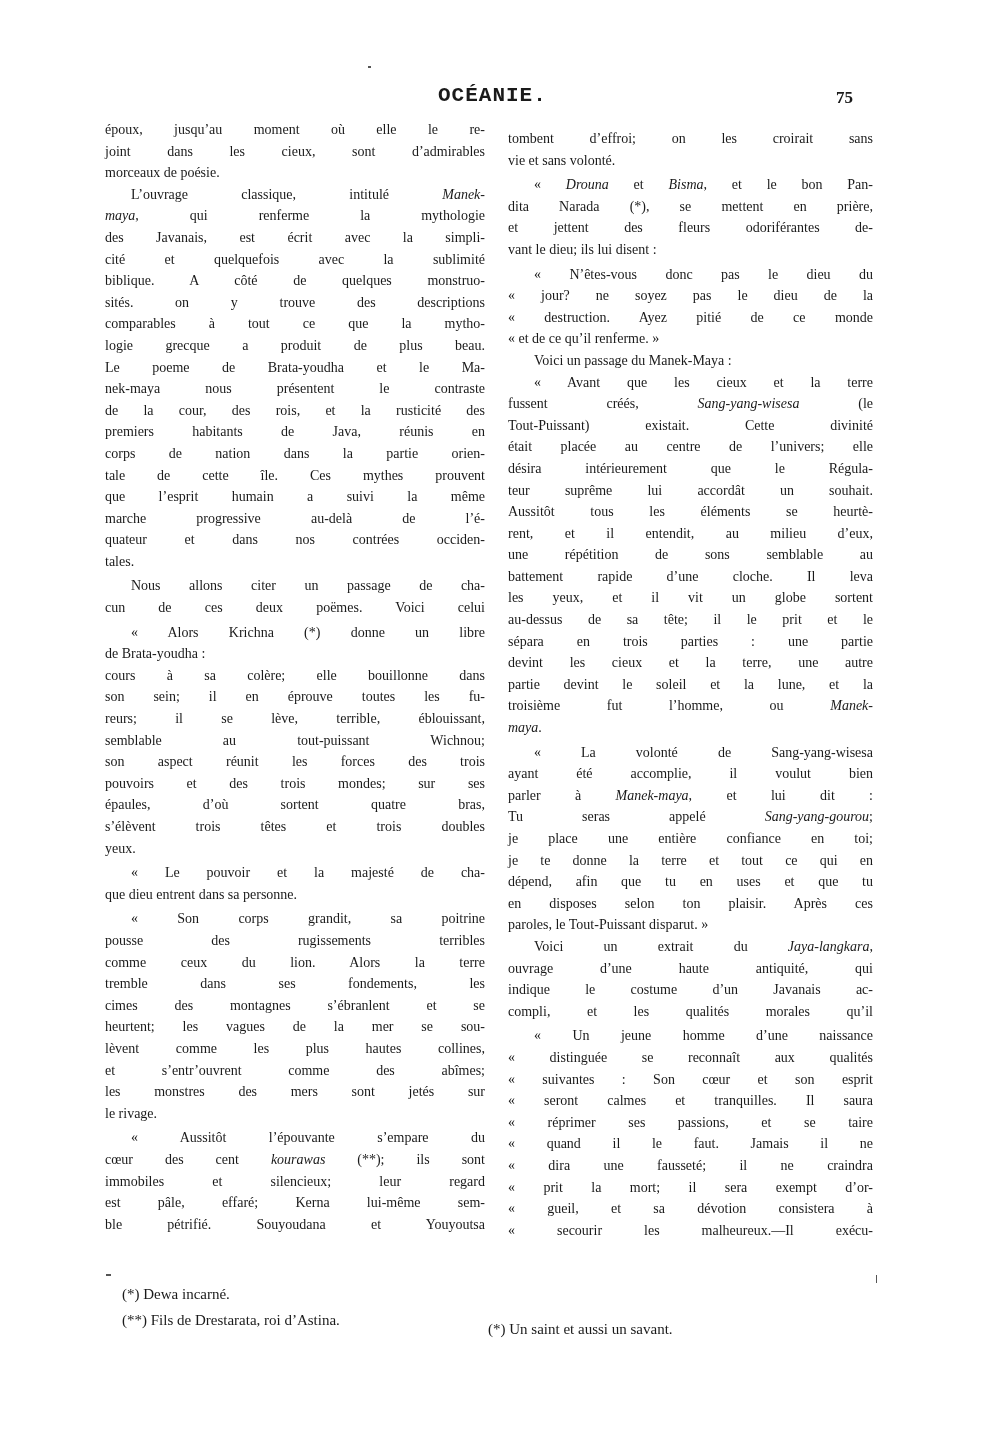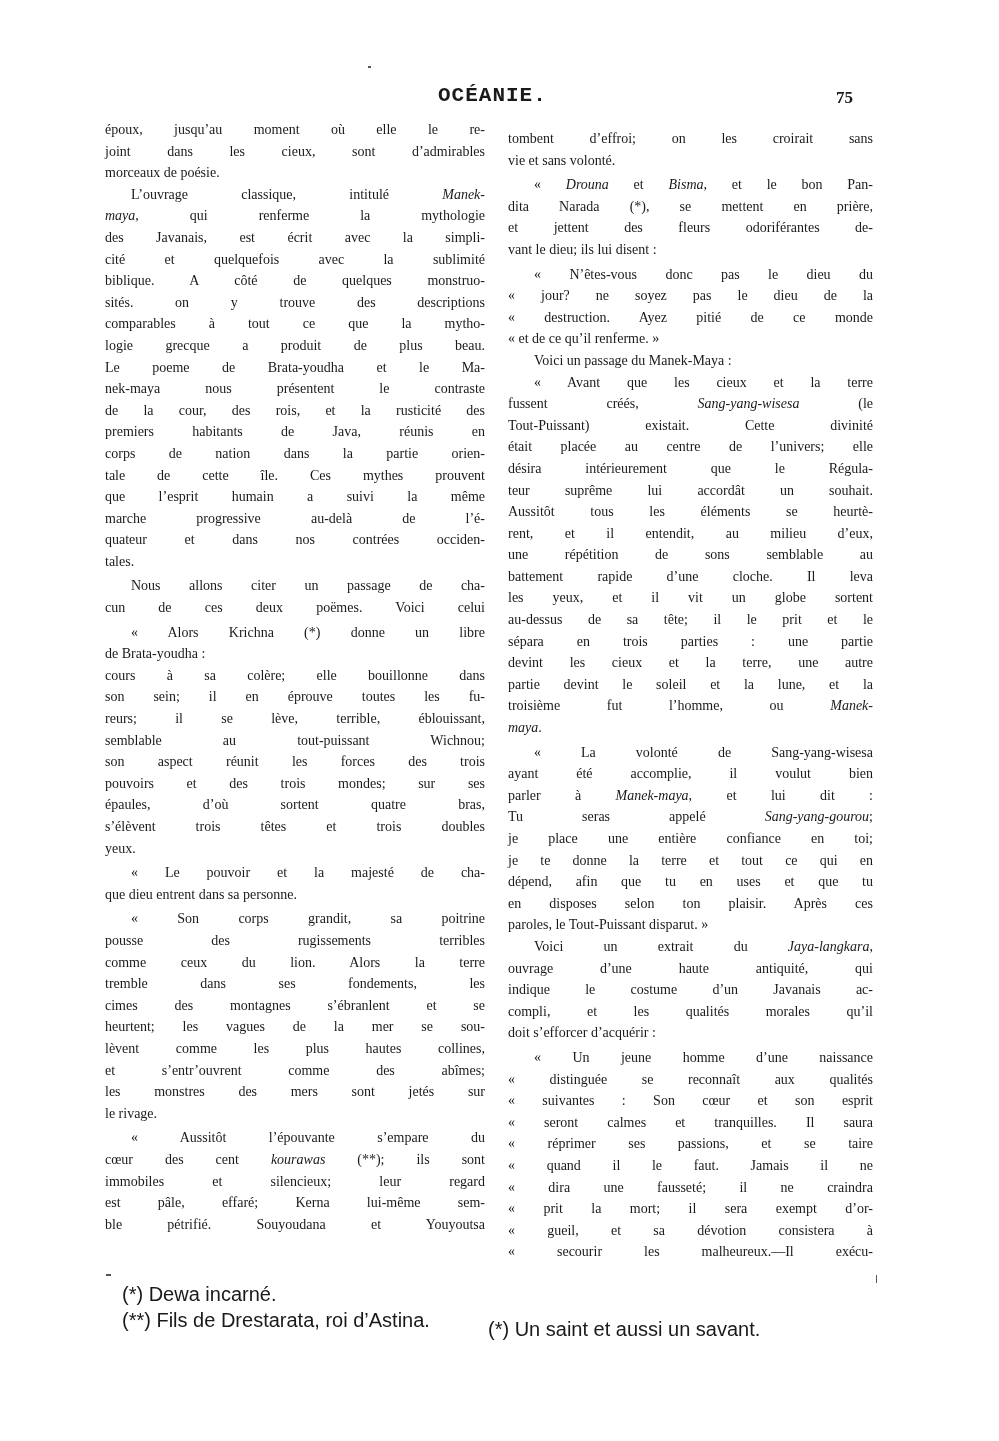--- a/index.html
+++ b/index.html
@@ -11,21 +11,21 @@
   .page-number { position:absolute; left:836px; top:4px; font-family:"Liberation Serif", serif;
                  font-weight:bold; font-size:17px; }
   .col { position:absolute; font-family:"Liberation Serif", serif; font-size:14px; line-height:21.6px; }
   .col-left { left:105px; top:119px; width:380px; }
   .col-right { left:508px; top:128px; width:365px; }
   .line { display:block; white-space:nowrap; text-align:justify; text-align-last:justify; height:21.6px; }
   .line.last { text-align-last:left; }
   .line.indent { padding-left:26px; }
   .line.gap { margin-top:3px; }
   .it { font-style:italic; }
-  .footnotes { position:absolute; font-family:Liberation Sans, sans-serif; font-size:20px; line-height:26px; }
+  .footnotes { position:absolute; font-family:Liberation Serif, serif; font-size:15px; line-height:26px; }
   .fn-left { left:122px; top:1281px; }
   .fn-right { left:488px; top:1316px; }
   .fn { display:block; white-space:nowrap; }
   .speck { position:absolute; width:3px; height:2px; background:#555; }
 </style>
 </head>
 <body>
 
 <div class="header">
   <span class="running-head">OCÉANIE.</span>
@@ -120,21 +120,20 @@
     <span class="line"><span>Tu seras appelé </span><span class="it">Sang-yang-gourou</span><span>;</span></span>
     <span class="line"><span>je place une entière confiance en toi;</span></span>
     <span class="line"><span>je te donne la terre et tout ce qui en</span></span>
     <span class="line"><span>dépend, afin que tu en uses et que tu</span></span>
     <span class="line"><span>en disposes selon ton plaisir. Après ces</span></span>
     <span class="line last"><span>paroles, le Tout-Puissant disparut. »</span></span>
     <span class="line indent"><span>Voici un extrait du </span><span class="it">Jaya-langkara</span><span>,</span></span>
     <span class="line"><span>ouvrage d’une haute antiquité, qui</span></span>
     <span class="line"><span>indique le costume d’un Javanais ac-</span></span>
     <span class="line"><span>compli, et les qualités morales qu’il</span></span>
-    <span class="line last"><span>doit s’efforcer d’acquérir :</span></span>
     <span class="line indent gap"><span>« Un jeune homme d’une naissance</span></span>
     <span class="line"><span>« distinguée se reconnaît aux qualités</span></span>
     <span class="line"><span>« suivantes : Son cœur et son esprit</span></span>
     <span class="line"><span>« seront calmes et tranquilles. Il saura</span></span>
     <span class="line"><span>« réprimer ses passions, et se taire</span></span>
     <span class="line"><span>« quand il le faut. Jamais il ne</span></span>
     <span class="line"><span>« dira une fausseté; il ne craindra</span></span>
     <span class="line"><span>« prit la mort; il sera exempt d’or-</span></span>
     <span class="line"><span>« gueil, et sa dévotion consistera à</span></span>
     <span class="line"><span>« secourir les malheureux.—Il exécu-</span></span>

